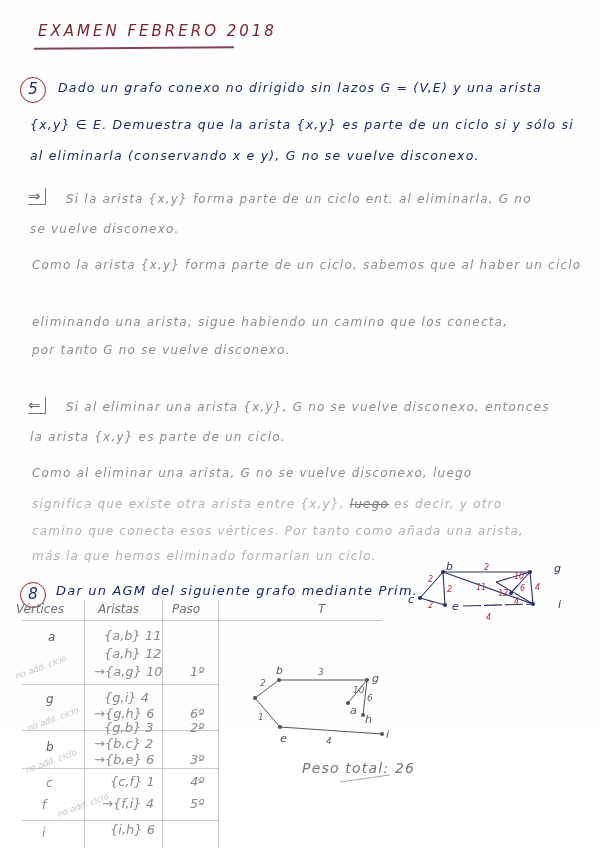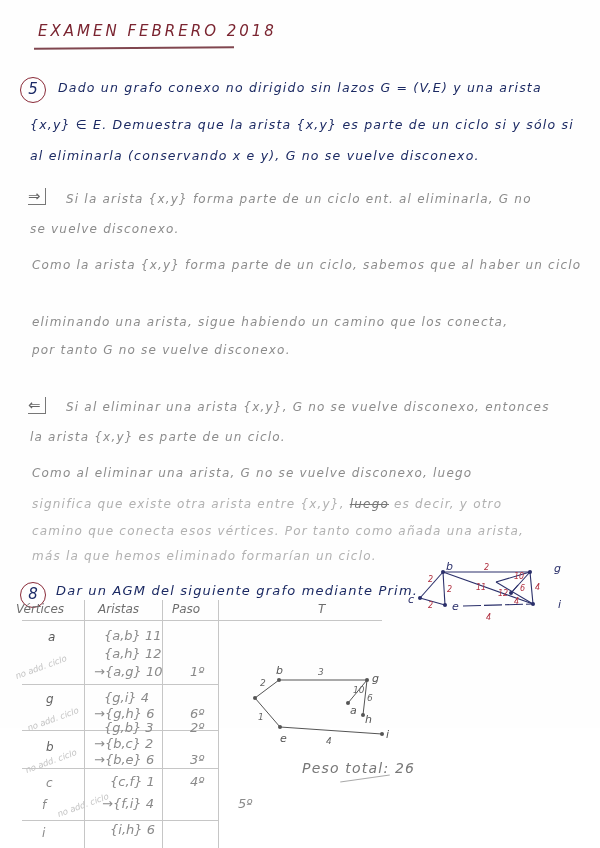--- a/index.html
+++ b/index.html
@@ -140,21 +140,21 @@
     <div class="cell" style="left:72px; top:152px;"><span>→{b,e}</span> <span>6</span></div>
     <div class="cell" style="left:168px; top:152px;">3º</div>
 
     <div class="cell" style="left:24px; top:176px; font-size:12px;">c</div>
     <div class="cell" style="left:88px; top:174px;"><span>{c,f}</span> <span>1</span></div>
     <div class="cell" style="left:168px; top:174px;">4º</div>
 
     <div class="cell" style="left:20px; top:198px; font-size:12px;">f</div>
     <div class="note" style="left:34px; top:200px;">no add. ciclo</div>
     <div class="cell" style="left:80px; top:196px;"><span>→{f,i}</span> <span>4</span></div>
-    <div class="cell" style="left:168px; top:196px;margin-left:48px;">5º</div>
+    <div class="cell" style="left:168px; top:196px;">5º</div>
 
     <div class="cell" style="left:20px; top:226px; font-size:12px;">i</div>
     <div class="cell" style="left:88px; top:222px;"><span>{i,h}</span> <span>6</span></div>
   </div>
 
 
   <svg style="position:absolute; left:240px; top:660px;" width="170" height="100">
     <g stroke="#555" stroke-width="1" fill="none">
       <line x1="15" y1="38" x2="39" y2="20"></line>
       <line x1="15" y1="38" x2="40" y2="67"></line>

